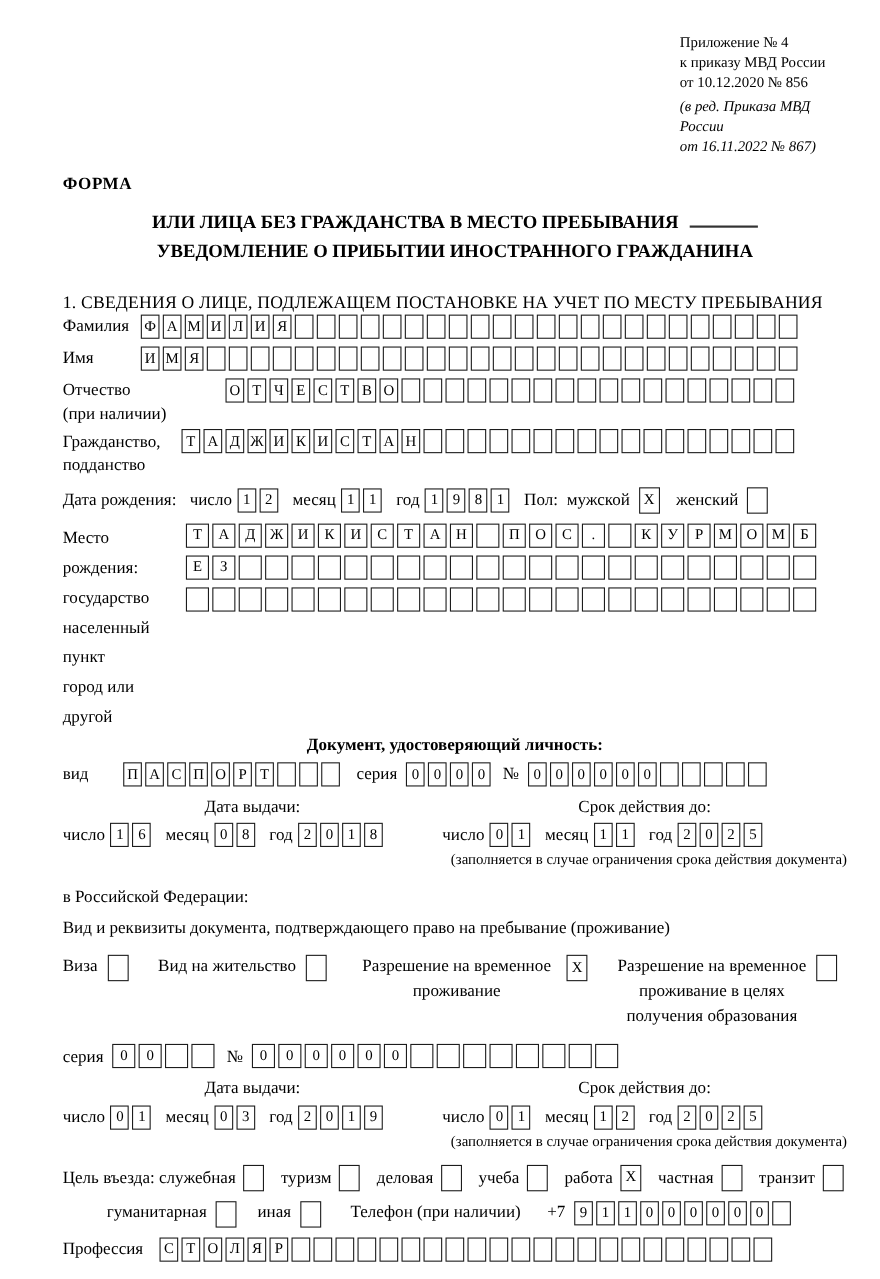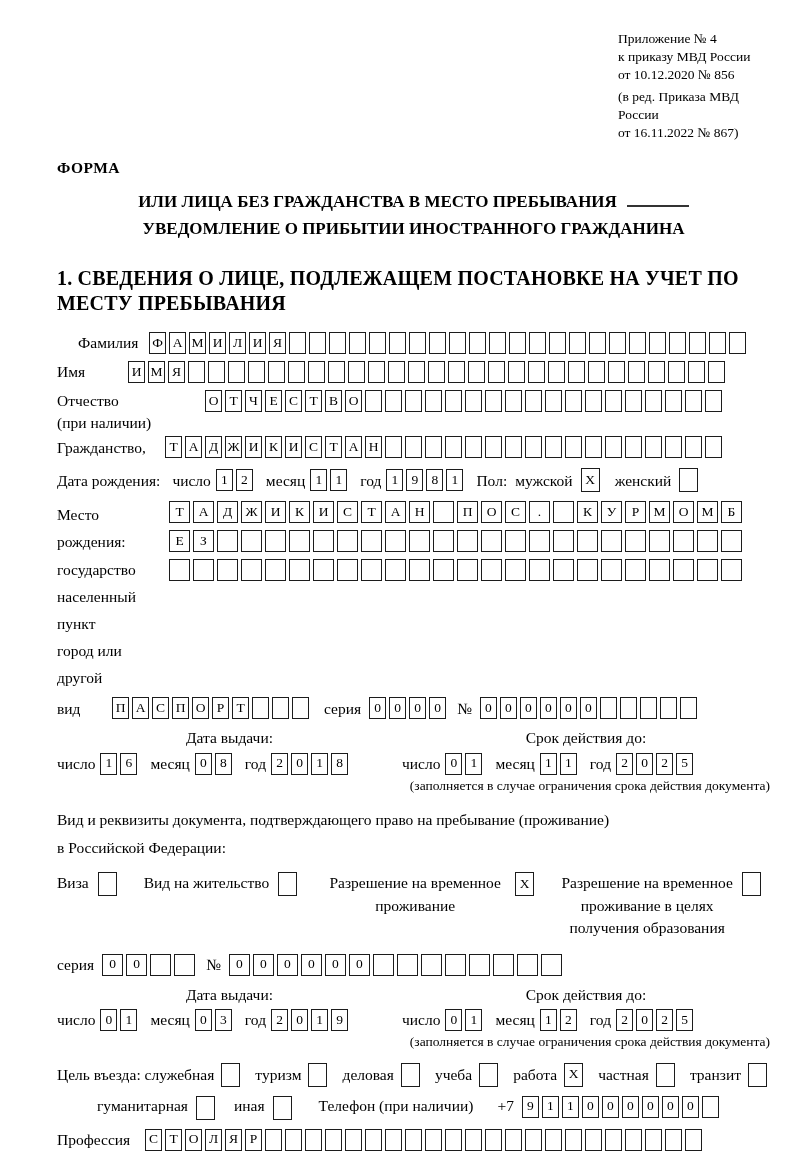--- a/index.html
+++ b/index.html
@@ -6,26 +6,26 @@
   .page {
     width:800px; height:1163px; box-sizing:border-box;
     padding:30px 30px 0 57px;
     background:#fff; color:#000;
     font-family:"Liberation Serif", serif;
     font-size:15.5px; line-height:1.25;
     overflow:hidden; position:relative;
   }
   
   .hdr-right { width:152px; margin-left:auto; font-size:13.5px; line-height:1.32; }
-  .hdr-right .blk2 { margin-top:5px; }
+  .hdr-right .blk2 { margin-top:5px;font-style:italic; }
   .forma { text-align:left; font-weight:bold; margin-top:16px; font-size:15.5px; letter-spacing:.5px; }
   
   .title { text-align:center; font-weight:bold; font-size:17px; margin-top:12px; line-height:1.55; }
   .title-underline { display:inline-block; width:62px; border-bottom:2px solid #333; margin-left:10px; vertical-align:baseline; }
-  .sec-heading { font-weight:bold; font-size:20px; margin-top:24px; letter-spacing:.2px; }
+  .sec-heading { font-weight:normal; font-size:16px; margin-top:24px; letter-spacing:.2px; }
   
   .row { display:flex; align-items:center; margin-top:7px; }
   .rlabel { flex:none; }
   .sublabel { margin-top:1px; }
   .cellrow { display:inline-flex; flex:none; }
   .cell {
     display:inline-flex; align-items:center; justify-content:center;
     width:15px; height:20px; border:1.5px solid #1c1c1c; margin-right:3px;
     font-size:13.5px; flex:none; background:#fff;
   }
@@ -74,21 +74,21 @@
   </div>
   <div class="forma">ФОРМА</div>
 
   <div class="title">
     <div><span>ИЛИ ЛИЦА БЕЗ ГРАЖДАНСТВА В МЕСТО ПРЕБЫВАНИЯ</span><span class="title-underline"></span></div>
     <div>УВЕДОМЛЕНИЕ О ПРИБЫТИИ ИНОСТРАННОГО ГРАЖДАНИНА</div>
   </div>
 
   <div class="sec-heading">1. СВЕДЕНИЯ О ЛИЦЕ, ПОДЛЕЖАЩЕМ ПОСТАНОВКЕ НА УЧЕТ ПО МЕСТУ ПРЕБЫВАНИЯ</div>
 
-  <div class="row" style="margin-top:16px;justify-content:center;">
+  <div class="row" style="margin-top:0;">
     <span class="rlabel" style="width:71px;">Фамилия</span>
     <span class="cellrow">
         <span class="cell">Ф</span>
         <span class="cell">А</span>
         <span class="cell">М</span>
         <span class="cell">И</span>
         <span class="cell">Л</span>
         <span class="cell">И</span>
         <span class="cell">Я</span>
         <span class="cell"></span>
@@ -212,20 +212,21 @@
         <span class="cell"></span>
         <span class="cell"></span>
         <span class="cell"></span>
         <span class="cell"></span>
         <span class="cell"></span>
         <span class="cell"></span>
         <span class="cell"></span>
         <span class="cell"></span>
       </span>
   </div>
+  <div class="sublabel">подданство</div>
 
   <div class="row" style="margin-top:10px;">
     <span class="rlabel">Дата рождения:</span>
     <span class="gap12"></span>
     <span class="dategroup">
       <span class="lbl">число</span>
       <span class="cellrow">
           <span class="cell">1</span>
           <span class="cell">2</span>
         </span>
@@ -339,20 +340,21 @@
           <span class="cell"></span>
           <span class="cell"></span>
           <span class="cell"></span>
           <span class="cell"></span>
           <span class="cell"></span>
           <span class="cell"></span>
         </span>
     </div>
   </div>
 
+  <div style="text-align:center; font-weight:bold; margin-top:2px;">Документ, удостоверяющий личность:</div>
   <div class="row" style="margin-top:6px;">
     <span class="rlabel" style="width:55px;">вид</span>
     <span class="cellrow">
         <span class="cell">П</span>
         <span class="cell">А</span>
         <span class="cell">С</span>
         <span class="cell">П</span>
         <span class="cell">О</span>
         <span class="cell">Р</span>
         <span class="cell">Т</span>
@@ -426,22 +428,22 @@
           <span class="cell">2</span>
           <span class="cell">0</span>
           <span class="cell">2</span>
           <span class="cell">5</span>
         </span>
     </div>
   </div>
   <div class="note-right">(заполняется в случае ограничения срока действия документа)</div>
 
   <div class="intro">
+    <div>в Российской Федерации:</div>
     <div>Вид и реквизиты документа, подтверждающего право на пребывание (проживание)</div>
-    <div>в Российской Федерации:</div>
   </div>
   <div class="permits">
     <div class="permit-item">
       <span class="txt">Виза</span>
       <span class="cellrow cb">
           <span class="cell"></span>
         </span>
     </div>
     <span class="gap24"></span>
     <div class="permit-item">

